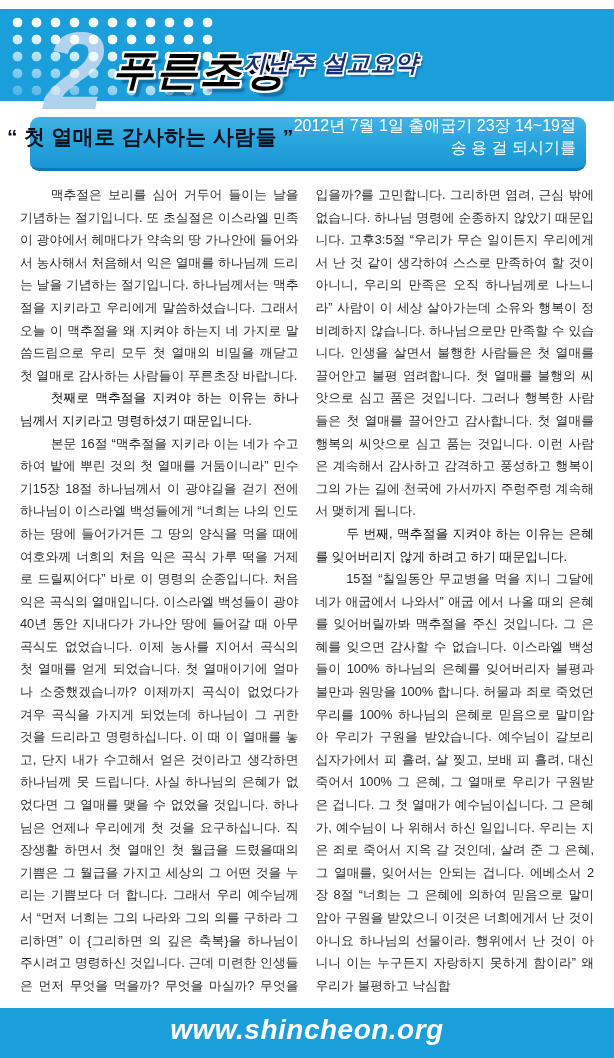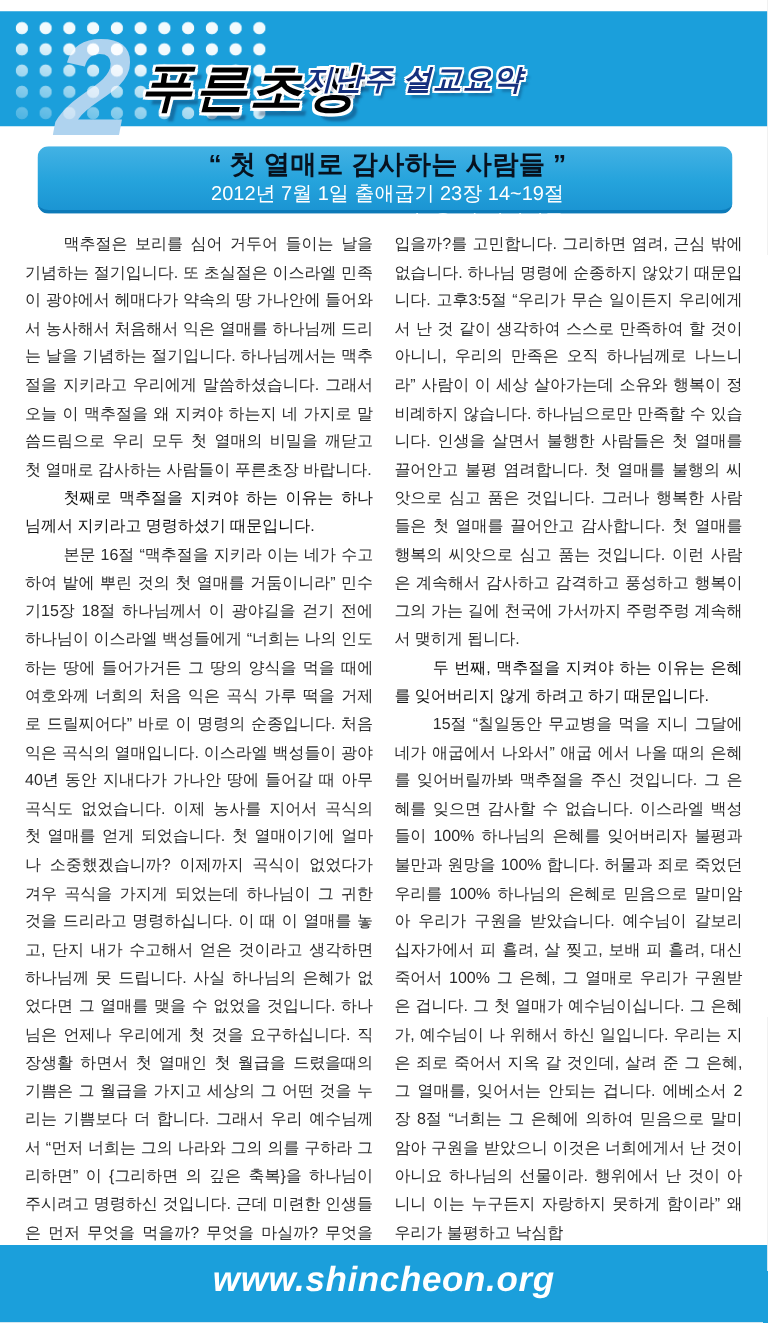--- a/index.html
+++ b/index.html
@@ -40,41 +40,41 @@
     text-shadow:-1.5px -1.5px 0 #fff,1.5px -1.5px 0 #fff,-1.5px 1.5px 0 #fff,1.5px 1.5px 0 #fff,
                  0 -1.5px 0 #fff,0 1.5px 0 #fff,-1.5px 0 0 #fff,1.5px 0 0 #fff,
                  3px 4px 2px rgba(8,20,60,0.30);
   }
   
   .title-box{
     position:absolute;left:30px;top:117px;width:556px;height:54px;z-index:4;
     border-radius:9px;
     background:linear-gradient(180deg,var(--box_blue_top) 0%,var(--box_blue_mid) 55%,var(--box_blue_bottom) 100%);
     border-bottom:3px solid var(--box_edge);
-    display:flex;align-items:center;justify-content:space-between;
-    padding:0 10px 12px 14px;box-sizing:border-box;flex-direction:column;
+    display:flex;align-items:center;justify-content:flex-end;
+    padding:0 10px 12px 14px;box-sizing:border-box;
   }
   .sermon-title{
     font-size:21px;font-weight:800;color:var(--title_text);letter-spacing:0.3px;white-space:nowrap;
   }
   .sermon-meta{
     text-align:right;color:#ffffff;font-weight:400;font-size:16px;line-height:1.35;white-space:nowrap;
   }
   
   .article{
     position:absolute;left:20px;top:184px;width:574px;height:824px;
     column-count:2;column-gap:17px;column-fill:auto;
     text-align:justify;word-break:break-all;overflow:hidden;
     font-size:12.8px;line-height:22.6px;color:var(--body_text);
   }
   .article p{margin:0;text-indent:2.4em;}
   .article p.em{font-weight:normal;color:#101010;}
   
   .footer{
-    position:absolute;left:0;bottom:0;width:614px;height:62px;
+    position:absolute;left:0;bottom:0;width:614px;height:50px;
     background:var(--band_blue);
     display:flex;align-items:center;justify-content:center;
   }
   .website{
     font-size:28px;font-weight:900;font-style:italic;color:#ffffff;letter-spacing:0.5px;
     padding-bottom:6px;
   }
 </style>
 </head>
 <body>

